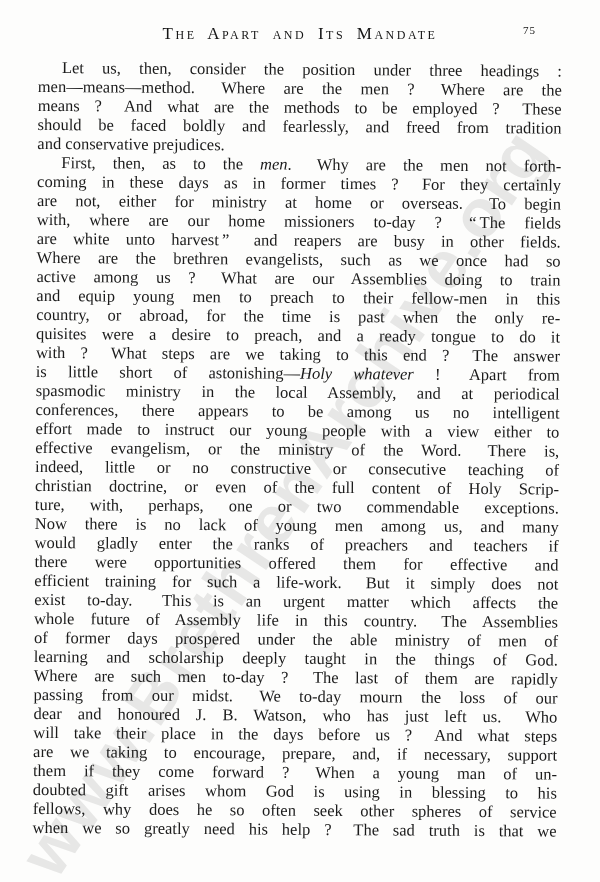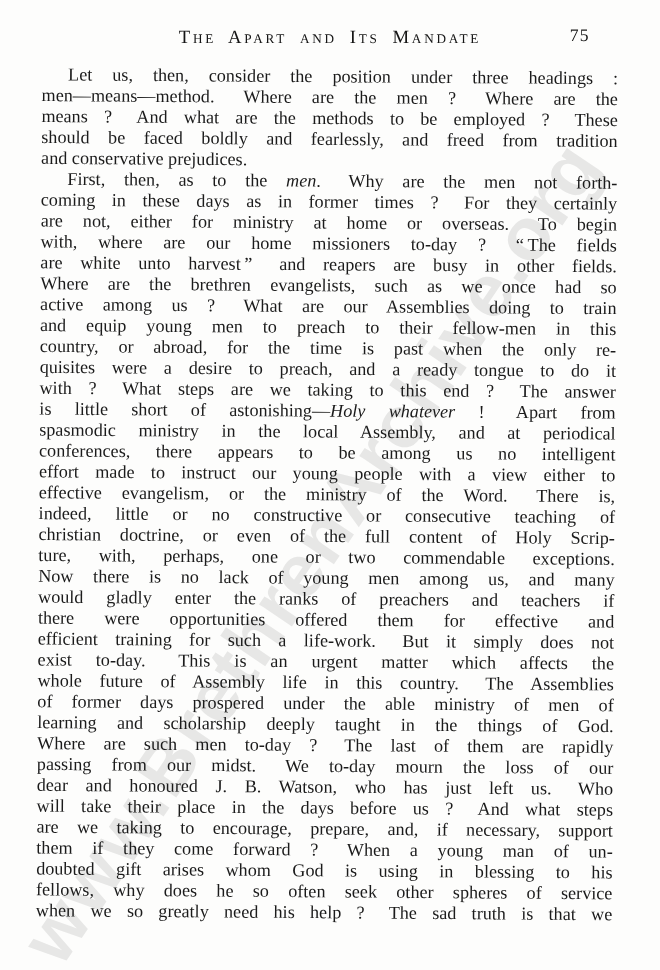--- a/index.html
+++ b/index.html
@@ -40,21 +40,21 @@
     font-variant: small-caps;
     font-size: 17px;
     letter-spacing: 2.5px;
     word-spacing: 5px;
     color: #151515;
   }
   .pageno {
     position: absolute;
     right: 26px;
     top: 0;
-    font-size: 16px;
+    font-size: 11px;
     letter-spacing: 1px;
     color: #151515;
   }
   .body {
     position: absolute;
     top: 58px;
     left: 38px;
     width: 524px;
     z-index: 2;
     transform: rotate(0.4deg);

